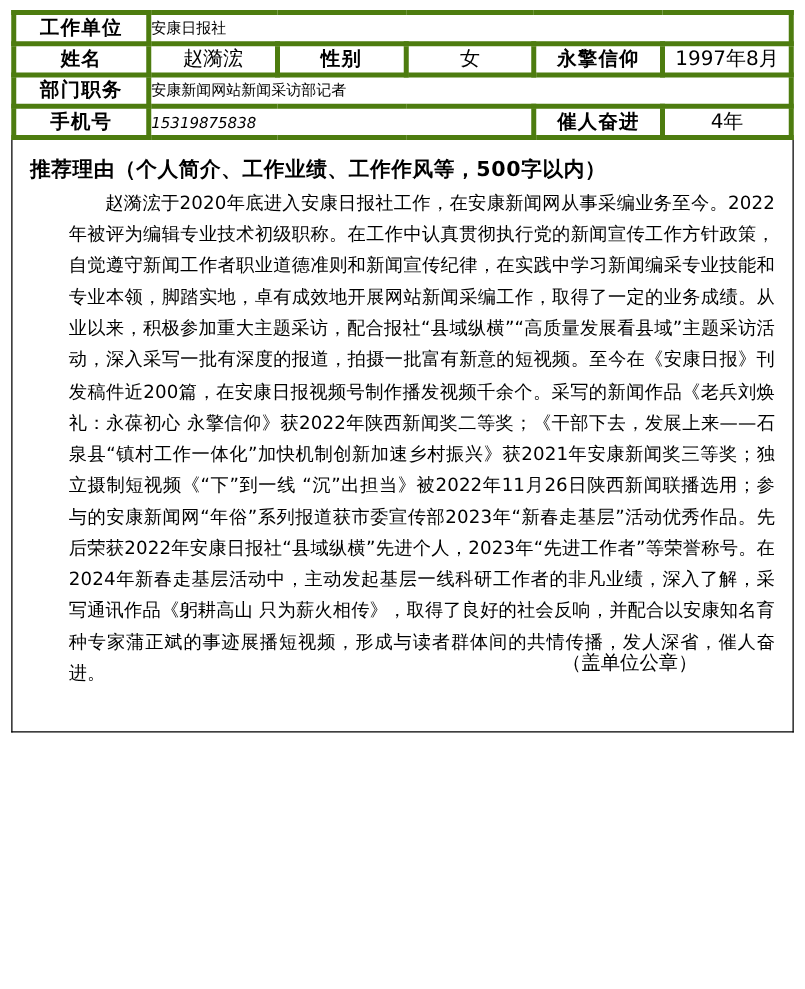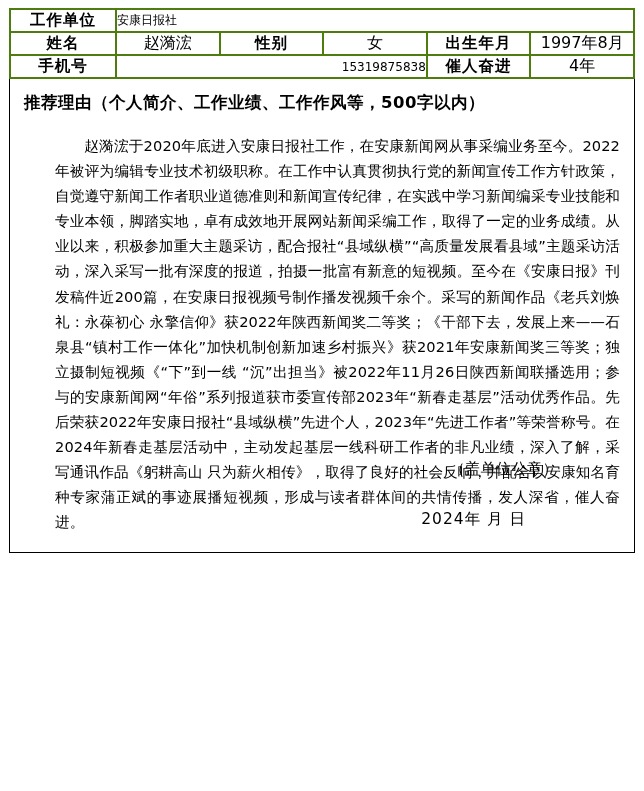--- a/index.html
+++ b/index.html
@@ -20,21 +20,21 @@
     height: 791px;
     box-sizing: border-box;
     padding: 8px 9px 0 9px;
   }
   table.form {
     width: 626px;
     border-collapse: collapse;
     table-layout: fixed;
   }
   table.form td {
-    border: 2px solid #4d7c0f;
+    border: 4px solid #4d7c0f;
     padding: 0;
     vertical-align: middle;
   }
   .lbl {
     text-align: center;
     font-size: 15.5px;
     font-weight: bold;
     letter-spacing: 1px;
     padding: 9px 2px;
     white-space: nowrap;
@@ -48,51 +48,51 @@
     font-size: 16px;
     padding: 9px 4px;
     text-align: center;
     white-space: nowrap;
   }
   .row1-label { width: 104px; }
   .name-val { width: 92px; text-align: center; }
   .sex-label { width: 78px; }
   .sex-val { width: 64px; }
   .birth-label { width: 110px; }
-  .phone-val { text-align: right; }
+  .phone-val { text-align: left; font-style: italic; }
   .work-label { width: 110px; }
   .work-val { width: 98px; text-align: center; }
 
   .reason-box {
     width: 626px;
     box-sizing: border-box;
     border: 1px solid #000000;
     border-top: none;
     padding: 13px 14px 10px 14px;
     height: 474px;
     position: relative;
   }
   .reason-title {
     font-size: 16.5px;
     font-weight: bold;
     letter-spacing: 0.5px;
-    margin-bottom: 19px;
+    margin-bottom: 3px;
   }
   .reason-body {
     font-size: 14.6px;
     line-height: 1.72;
     text-align: justify;
     text-indent: 2em;
     letter-spacing: 0.1px;
     margin-left: 31px;
   }
   .seal {
     position: absolute;
     right: 76px;
-    bottom: 72px;
+    bottom: 44px;
     font-size: 15.5px;
   }
   .date {
     position: absolute;
     right: 108px;
     bottom: 22px;
     font-size: 15.5px;
     letter-spacing: 1px;
   }
 </style>
@@ -105,32 +105,35 @@
     <tbody>
       <tr>
         <td class="lbl row1-label">工作单位</td>
         <td class="val" colspan="5">安康日报社</td>
       </tr>
       <tr>
         <td class="lbl row1-label">姓名</td>
         <td class="val-c name-val">赵漪浤</td>
         <td class="lbl sex-label">性别</td>
         <td class="val-c sex-val">女</td>
-        <td class="lbl birth-label">出生年月</td>
+        <td class="lbl birth-label">永擎信仰</td>
         <td class="val-c">1997年8月</td>
+      </tr>
+      <tr>
+        <td class="lbl row1-label">部门职务</td>
+        <td class="val" colspan="5">安康新闻网站新闻采访部记者</td>
       </tr>
       <tr>
         <td class="lbl row1-label">手机号</td>
         <td class="val phone-val" colspan="3">15319875838</td>
         <td class="lbl work-label">催人奋进</td>
         <td class="val-c work-val">4年</td>
       </tr>
     </tbody>
   </table>
 
   <div class="reason-box">
     <div class="reason-title">推荐理由（个人简介、工作业绩、工作作风等，500字以内）</div>
     <div class="reason-body">赵漪浤于2020年底进入安康日报社工作，在安康新闻网从事采编业务至今。2022年被评为编辑专业技术初级职称。在工作中认真贯彻执行党的新闻宣传工作方针政策，自觉遵守新闻工作者职业道德准则和新闻宣传纪律，在实践中学习新闻编采专业技能和专业本领，脚踏实地，卓有成效地开展网站新闻采编工作，取得了一定的业务成绩。从业以来，积极参加重大主题采访，配合报社“县域纵横”“高质量发展看县域”主题采访活动，深入采写一批有深度的报道，拍摄一批富有新意的短视频。至今在《安康日报》刊发稿件近200篇，在安康日报视频号制作播发视频千余个。采写的新闻作品《老兵刘焕礼：永葆初心 永擎信仰》获2022年陕西新闻奖二等奖；《干部下去，发展上来——石泉县“镇村工作一体化”加快机制创新加速乡村振兴》获2021年安康新闻奖三等奖；独立摄制短视频《“下”到一线 “沉”出担当》被2022年11月26日陕西新闻联播选用；参与的安康新闻网“年俗”系列报道获市委宣传部2023年“新春走基层”活动优秀作品。先后荣获2022年安康日报社“县域纵横”先进个人，2023年“先进工作者”等荣誉称号。在2024年新春走基层活动中，主动发起基层一线科研工作者的非凡业绩，深入了解，采写通讯作品《躬耕高山 只为薪火相传》，取得了良好的社会反响，并配合以安康知名育种专家蒲正斌的事迹展播短视频，形成与读者群体间的共情传播，发人深省，催人奋进。</div>
     <div class="seal">（盖单位公章）</div>
-    <div class="date">2024年  月  日</div>
   </div>
 
 </div>
 
 </body></html>

